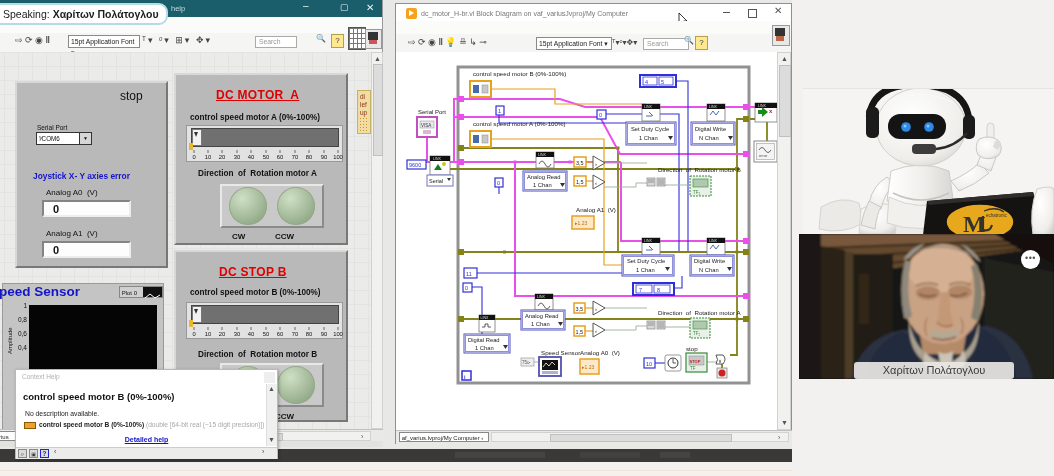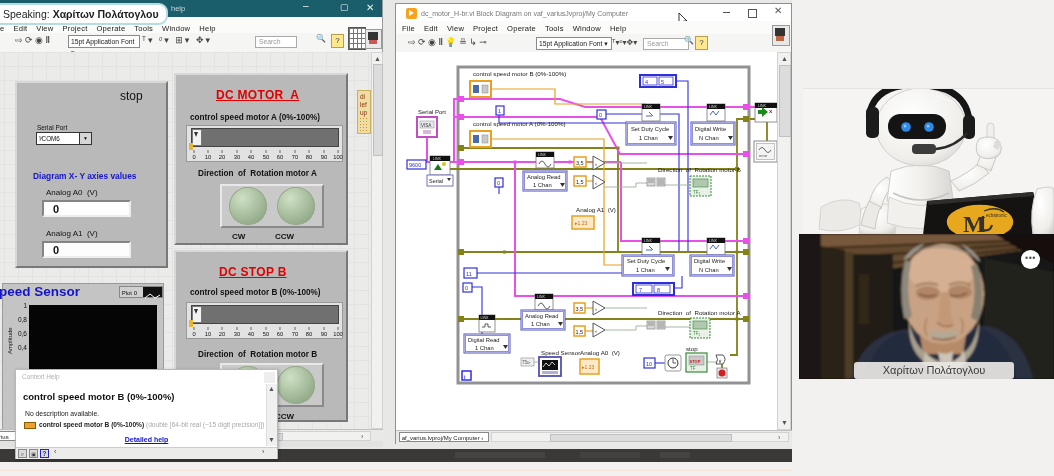--- a/index.html
+++ b/index.html
@@ -25,21 +25,20 @@
 
 <div class="abs" style="left:0;top:0;width:792px;height:449px;background:#e8e8e6;"></div>
 
 <div class="abs" id="fp" style="left:-10px;top:0;width:393px;height:447px;background:#ececea;border-right:1px solid #9a9a9a;box-sizing:border-box;">
   <div class="abs" style="left:0;top:0;width:100%;height:17px;background:#1a5e6c;"></div>
   <div class="abs" style="color:#c3d9dd;font-size:7.5px;left:181px;top:4px;">help</div>
   <div class="abs wbtn" style="left:313px;top:0px;">–</div>
   <div class="abs wbtn" style="left:350px;top:2px;font-size:9px;">▢</div>
   <div class="abs wbtn" style="left:376px;top:2px;">✕</div>
   <div class="abs" style="left:0;top:17px;width:100%;height:16px;background:#fbfbfa;"></div>
-  <div class="abs menutxt" style="left:10px;top:24px;"><span>e</span><span>Edit</span><span>View</span><span>Project</span><span>Operate</span><span>Tools</span><span>Window</span><span>Help</span></div>
   <div class="abs" style="left:0;top:33px;width:100%;height:19px;background:#f5f5f4;border-bottom:1px solid #d0d0d0;"></div>
   <div class="abs tbicons" style="left:25px;top:35px;">⇨ ⟳ ◉ <b>‖</b></div>
   <div class="abs fontbox" style="left:78px;top:35px;width:66px;">15pt Application Font ▾</div>
   <div class="abs tbicons" style="left:152px;top:35px;letter-spacing:2px;">ᵀ▾ ᵒ▾ ⊞▾ ✥▾</div>
   <div class="abs searchbox" style="left:265px;top:36px;width:34px;">Search</div>
   <div class="abs" style="left:326px;top:34px;font-size:8px;color:#666;">🔍</div>
   <div class="abs qbtn" style="left:341px;top:34px;">?</div>
   <div class="abs" style="left:358px;top:27px;width:16px;height:21px;background:#fff;border:1px solid #555;background-image:linear-gradient(#777 1px,transparent 1px),linear-gradient(90deg,#777 1px,transparent 1px);background-size:4px 5px;"></div>
   <div class="abs" style="left:375px;top:29px;width:15px;height:18px;background:#e8e8e8;border:1px solid #999;">
     <div class="abs" style="left:2px;top:2px;width:10px;height:8px;background:#333;"></div>
@@ -48,21 +47,21 @@
 
   <div class="abs grid" style="left:0;top:52px;width:381px;height:377px;overflow:hidden;">
 
     <div class="abs" style="left:12px;top:231px;width:160px;height:146px;background:#c4c4c4;border:1px solid #9a9a9a;"></div>
 
     <div class="abs lvpanel" style="left:25px;top:29px;width:153px;height:187px;">
       <div class="abs" style="left:103px;top:6px;font-size:12px;color:#111;">stop</div>
       <div class="abs" style="left:20px;top:41px;font-size:6.5px;color:#111;">Serial Port</div>
       <div class="abs" style="left:19px;top:49px;width:42px;height:11px;background:#fff;border:1px solid #333;font-size:6.5px;color:#111;line-height:11px;">&nbsp;⅟<span style="font-size:6.3px;">COM6</span></div>
       <div class="abs" style="left:62px;top:49px;width:11px;height:11px;background:#d6d6d6;border:1px solid #333;font-size:5px;text-align:center;line-height:11px;color:#111;">▼</div>
-      <div class="abs" style="left:16px;top:88px;font-size:8.4px;font-weight:bold;color:#1414cc;">Diagram X- Y axies values</div>
+      <div class="abs" style="left:16px;top:88px;font-size:8.4px;font-weight:bold;color:#1414cc;">Joystick X- Y axies error</div>
       <div class="abs" style="left:29px;top:105px;font-size:8px;color:#111;">Analog A0&nbsp; (V)</div>
       <div class="abs inset" style="left:25px;top:117px;width:89px;height:17px;">
         <div class="abs" style="left:9px;top:1px;font-size:11px;font-weight:bold;color:#111;">0</div>
       </div>
       <div class="abs" style="left:29px;top:146px;font-size:8px;color:#111;">Analog A1&nbsp; (V)</div>
       <div class="abs inset" style="left:25px;top:158px;width:89px;height:17px;">
         <div class="abs" style="left:9px;top:1px;font-size:11px;font-weight:bold;color:#111;">0</div>
       </div>
     </div>
 
@@ -193,21 +192,20 @@
     <div class="abs" style="left:3px;top:2px;width:0;height:0;border-top:3.5px solid transparent;border-bottom:3.5px solid transparent;border-left:5px solid #fff;"></div>
   </div>
   <div class="abs" style="left:25px;top:6px;font-size:7px;color:#777;">dc_motor_H-br.vi Block Diagram on vaf_variusJvproj/My Computer</div>
   <div class="abs" style="left:327px;top:8px;width:7px;height:1px;background:#555;"></div>
   <div class="abs" style="left:352px;top:5px;width:7px;height:7px;border:1px solid #555;"></div>
   <div class="abs" style="left:378px;top:1px;font-size:10px;color:#555;">✕</div>
   <svg class="abs" style="left:282px;top:9px;" width="10" height="14">
       <path d="M1,0 L1,11 L3.5,8.5 L5.5,13 L7.5,12 L5.5,8 L9,8 Z" fill="#fff" stroke="#000" stroke-width="0.8"></path>
     </svg>
   <div class="abs" style="left:0;top:17px;width:100%;height:13px;background:#fbfbfa;"></div>
-  <div class="abs menutxt" style="left:6px;top:20px;"><span>File</span><span>Edit</span><span>View</span><span>Project</span><span>Operate</span><span>Tools</span><span>Window</span><span>Help</span></div>
   <div class="abs" style="left:0;top:30px;width:100%;height:18px;background:#f5f5f4;border-bottom:1px solid #d0d0d0;"></div>
   <div class="abs tbicons" style="left:12px;top:33px;">⇨ ⟳ ◉ <b>‖</b> 💡 ≞ ↳ ⊸</div>
   <div class="abs fontbox" style="left:140px;top:33px;width:70px;">15pt Application Font ▾</div>
   <div class="abs tbicons" style="left:216px;top:34px;font-size:8px;">ᵀ▾ᵒ▾✥▾</div>
   <div class="abs searchbox" style="left:247px;top:34px;width:38px;">Search</div>
   <div class="abs" style="left:288px;top:32px;font-size:8px;color:#666;">🔍</div>
   <div class="abs qbtn" style="left:299px;top:32px;">?</div>
   <div class="abs" style="left:376px;top:21px;width:16px;height:19px;background:#e8e8e8;border:1px solid #999;">
     <div class="abs" style="left:2px;top:2px;width:10px;height:8px;background:#333;"></div>
     <div class="abs" style="left:3px;top:10px;width:8px;height:5px;background:#b64;"></div>

